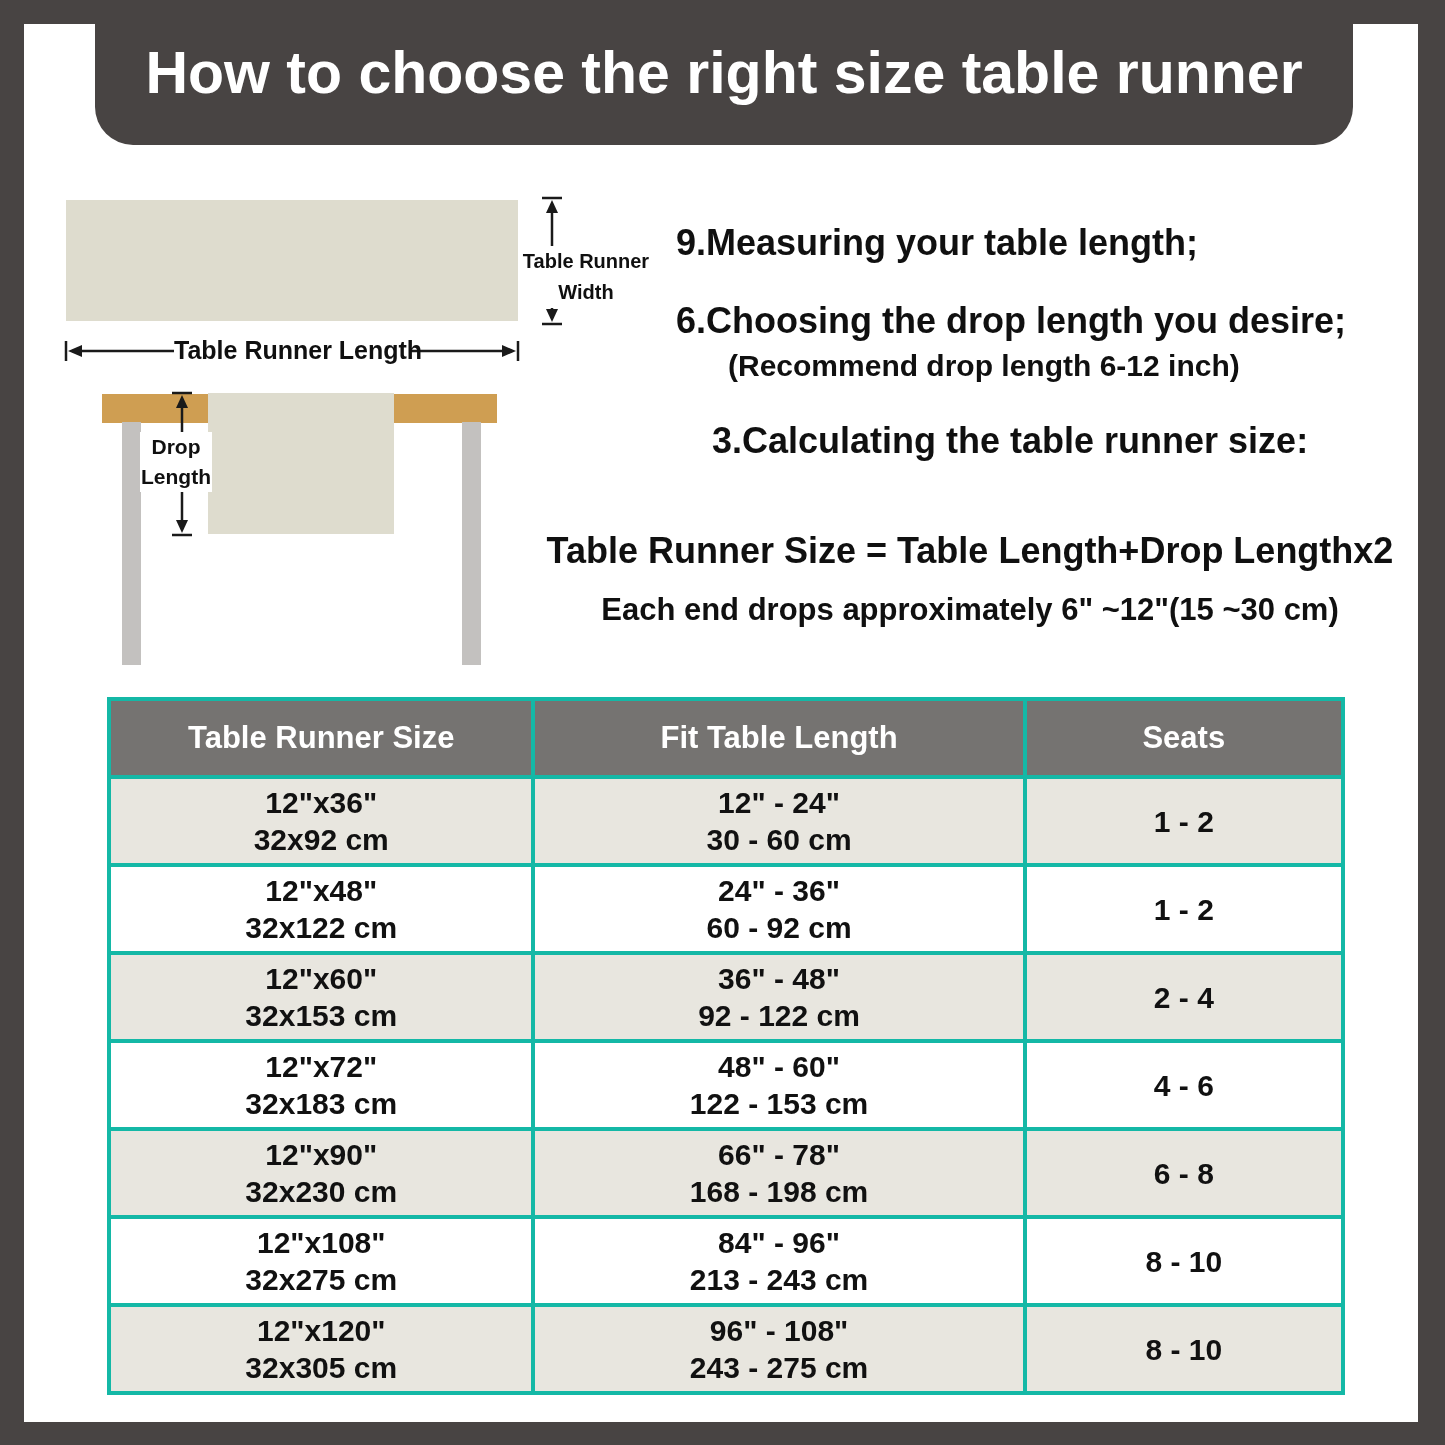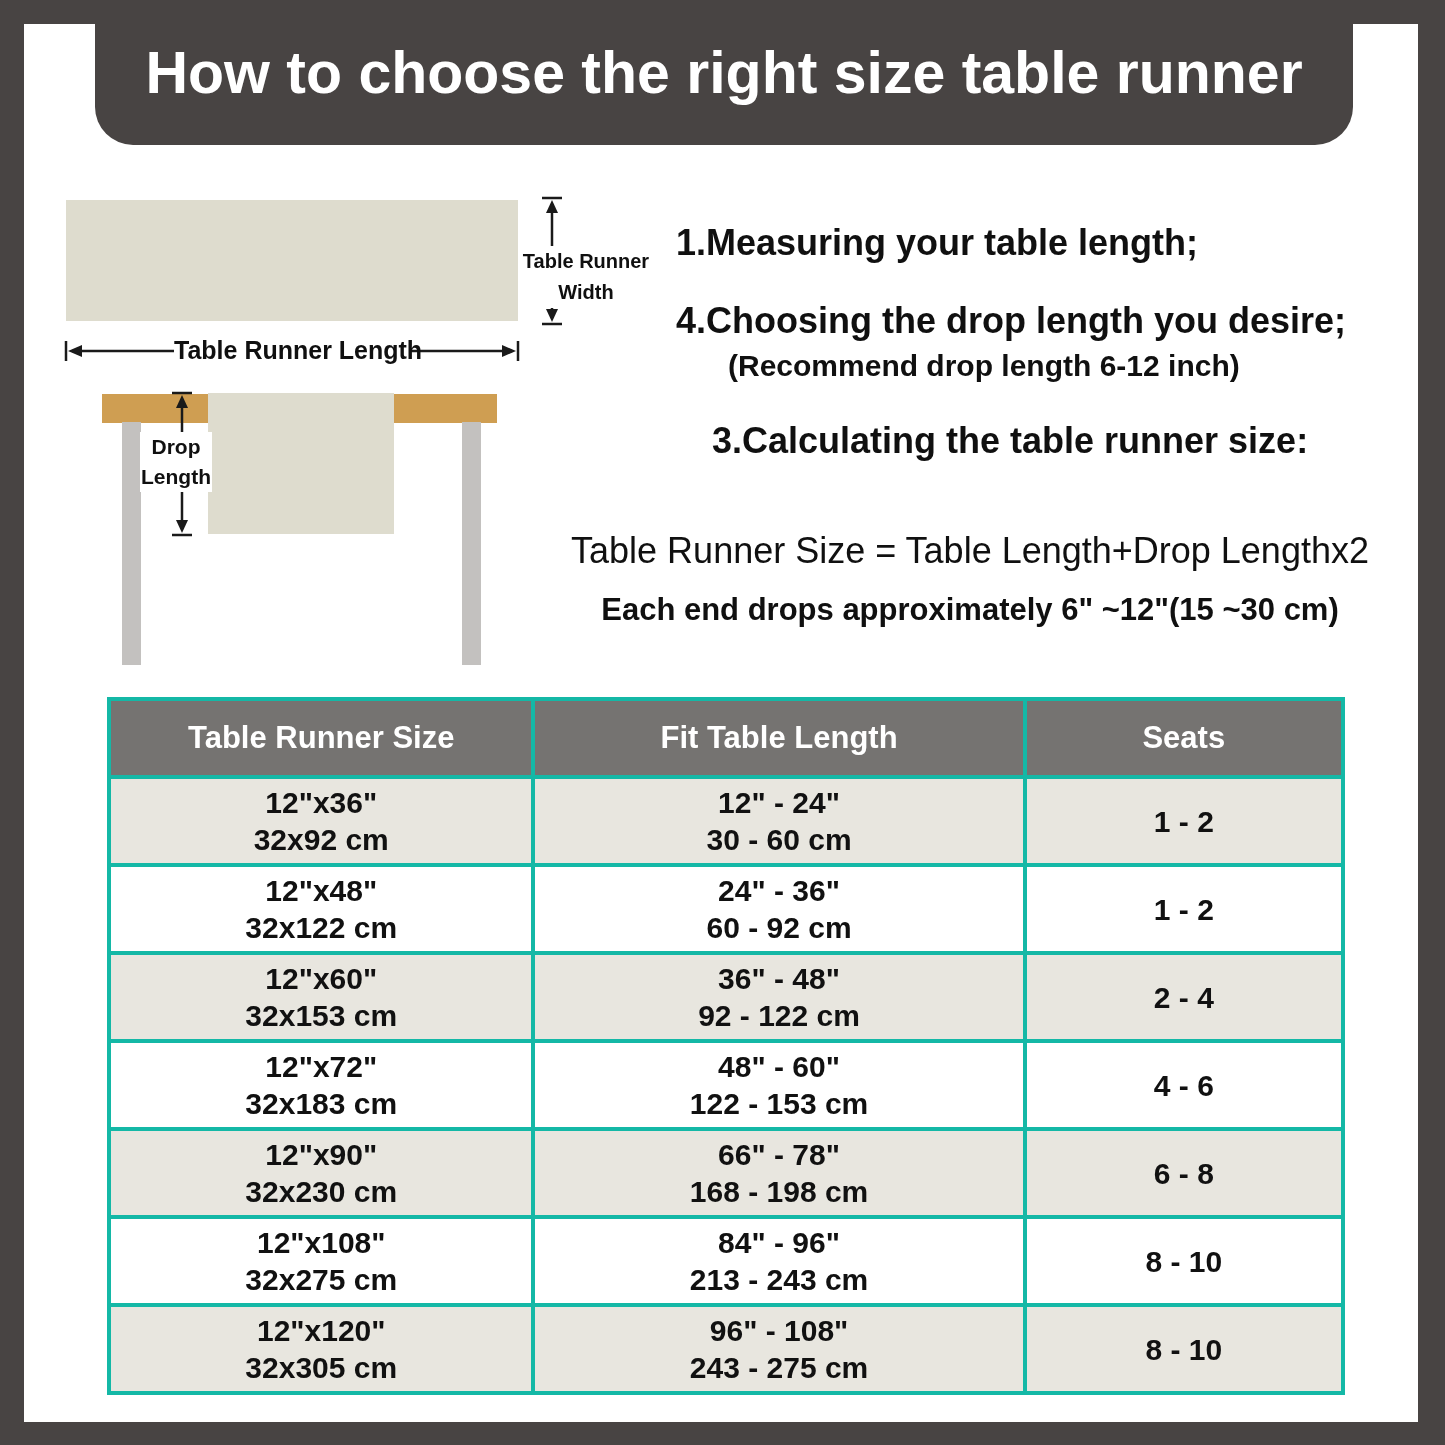--- a/index.html
+++ b/index.html
@@ -62,21 +62,21 @@
   
   .step { position:absolute; font-size:36px; font-weight:bold; white-space:nowrap; }
   .step1 { left:676px; top:222px; }
   .step2 { left:676px; top:300px; }
   .step2-note { position:absolute; left:728px; top:349px; font-size:30px; font-weight:bold; white-space:nowrap; }
   .step3 { left:676px; top:420px;margin-left:36px; }
 
   
   .formula-main {
     position:absolute; left:520px; top:530px; width:900px; text-align:center;
-    font-size:36px; font-weight:normal; white-space:nowrap;
+    font-size:36px; font-weight:bold; white-space:nowrap;
   }
   .formula-sub {
     position:absolute; left:520px; top:592px; width:900px; text-align:center;
     font-size:31px; font-weight:bold; white-space:nowrap;
   }
 
   
   .size-table {
     position:absolute; left:107px; top:697px; width:1238px;
     border-collapse:collapse; table-layout:fixed;
@@ -137,22 +137,22 @@
     <polygon points="15,4 9,17 21,17" fill="#1a1a1a"></polygon>
     <line x1="15" y1="8" x2="15" y2="138" stroke="#1a1a1a" stroke-width="2.5"></line>
     <polygon points="15,142 9,129 21,129" fill="#1a1a1a"></polygon>
     <line x1="5" y1="144" x2="25" y2="144" stroke="#1a1a1a" stroke-width="2.5"></line>
   </svg>
   <div class="drop-label">
     <div>Drop</div>
     <div>Length</div>
   </div>
 
-  <div class="step step1">1.Measuring your table length;</div>
-  <div class="step step2">4.Choosing the drop length you desire;</div>
+  <div class="step step1">9.Measuring your table length;</div>
+  <div class="step step2">6.Choosing the drop length you desire;</div>
   <div class="step2-note">(Recommend drop length 6-12 inch)</div>
   <div class="step step3">3.Calculating the table runner size:</div>
 
   <div class="formula-main">Table Runner Size = Table Length+Drop Lengthx2</div>
   <div class="formula-sub">Each end drops approximately 6" ~12"(15 ~30 cm)</div>
 
   <table class="size-table">
     <colgroup>
       <col style="width:34.4%">
       <col style="width:39.8%">

